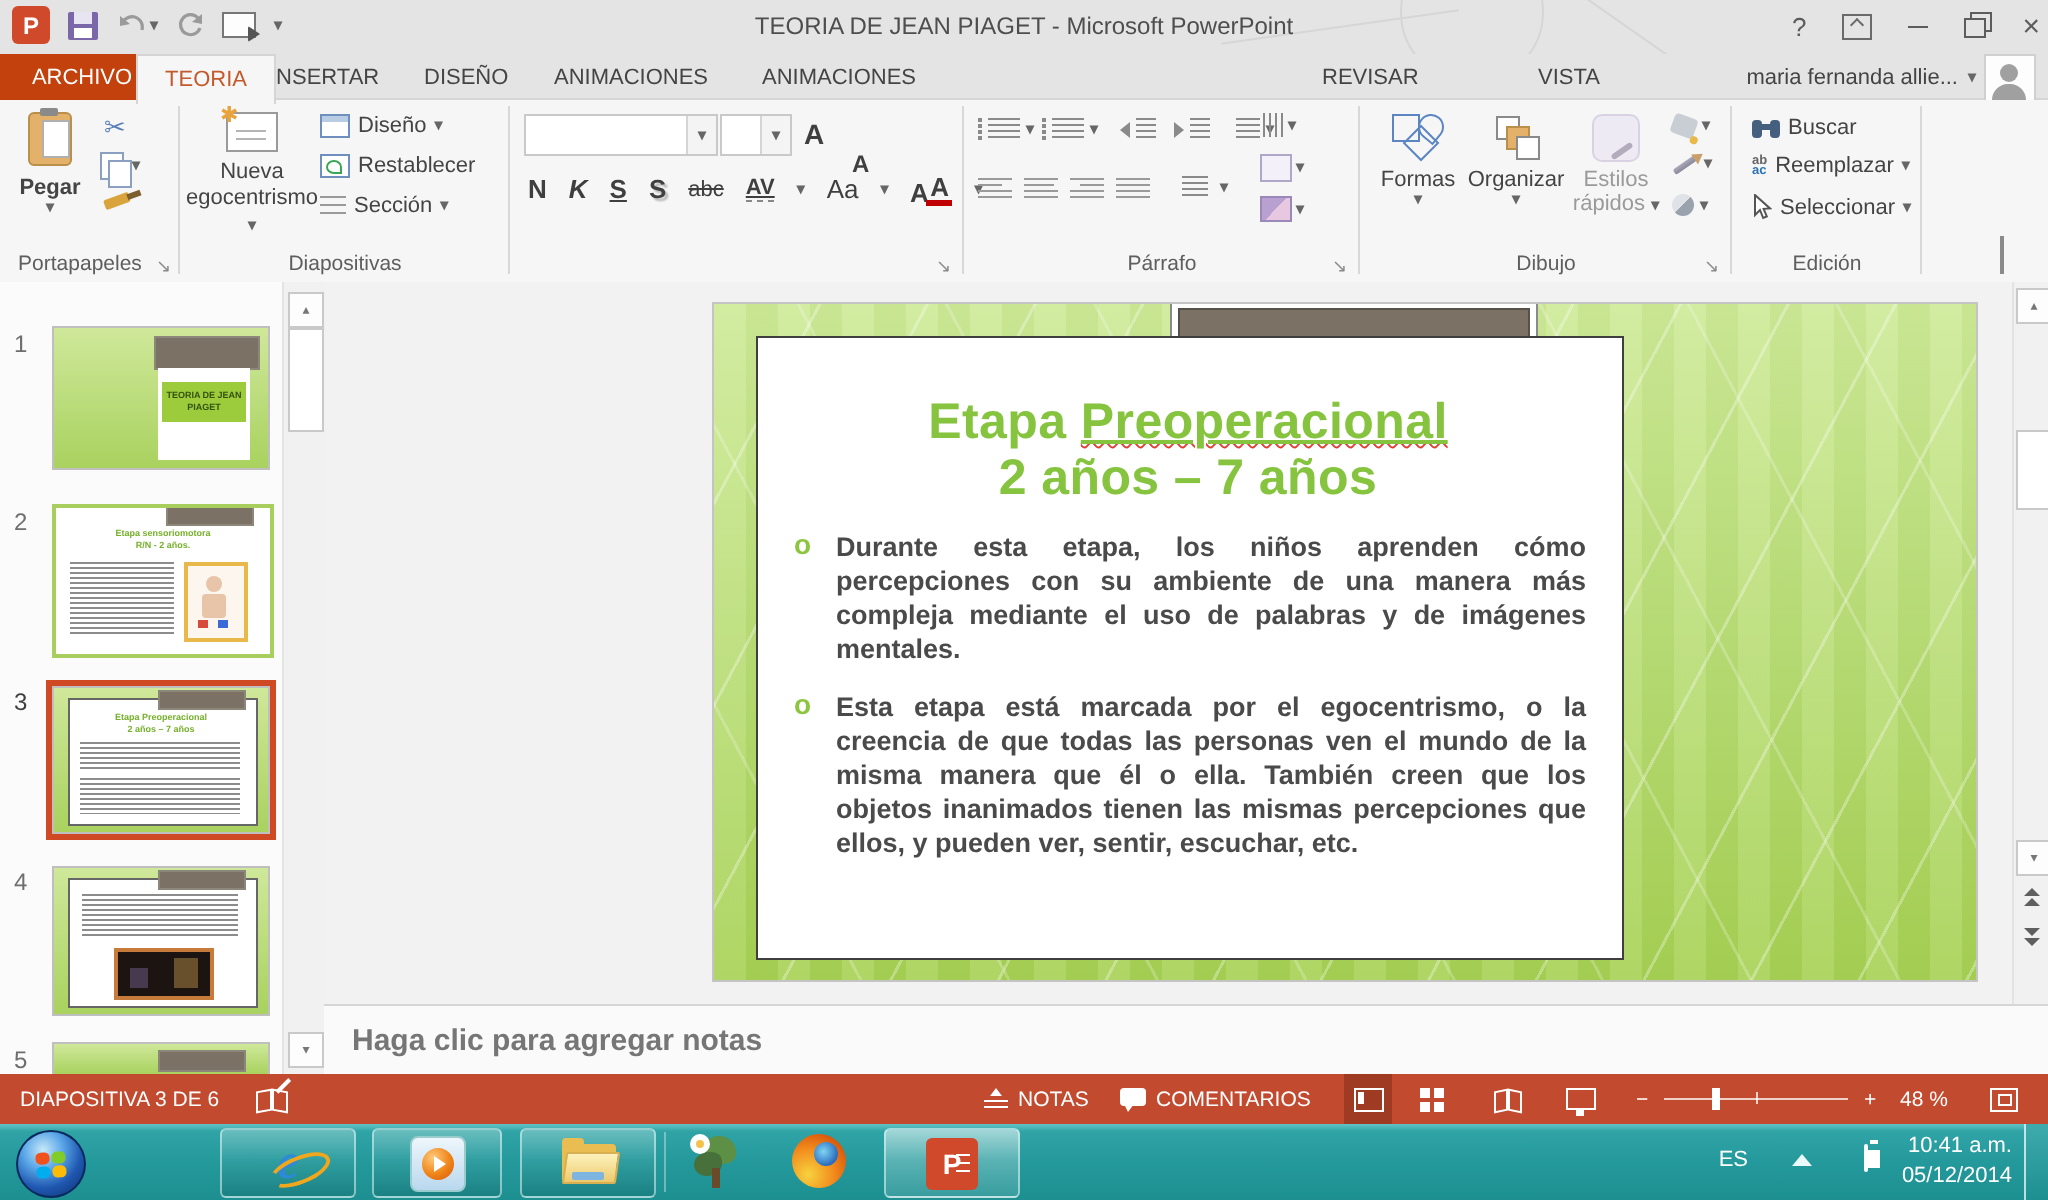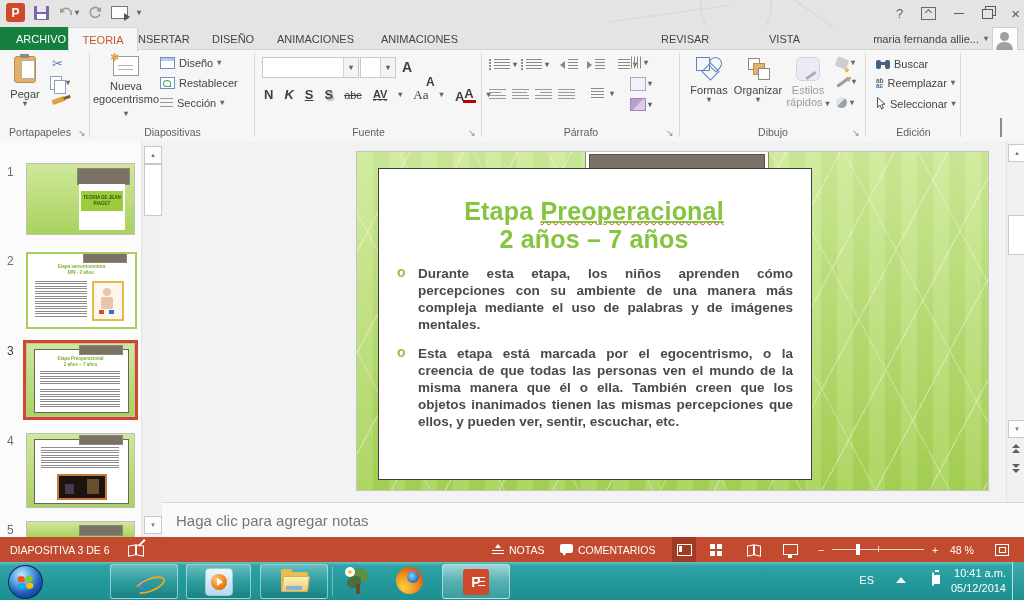--- a/index.html
+++ b/index.html
@@ -29,21 +29,21 @@
               border-left:1px solid #6a6a6a;border-top:1px solid #6a6a6a;transform:rotate(45deg);}
   .minico{width:10px;height:1px;background:#5c5c5c;}
   .resto{width:9px;height:8px;border:1px solid #5c5c5c;position:relative;background:#e4e4e4;}
   .resto:before{content:"";position:absolute;left:2px;top:-4px;width:9px;height:8px;border:1px solid #5c5c5c;}
   .resto:after{content:"";position:absolute;left:-1px;top:-1px;width:9px;height:8px;background:#e4e4e4;border:1px solid #5c5c5c;}
   
   .tabrow{position:absolute;left:0;top:27px;width:1024px;height:23px;background:#e4e4e4;}
   .tabrow .bline{position:absolute;left:0;bottom:0;width:100%;height:1px;background:#d5d5d5;}
   .tab{position:absolute;top:0;height:23px;display:flex;align-items:center;justify-content:center;
        font-size:11px;color:#444;padding:0 9px;white-space:nowrap;}
-  .tab.archivo{background:#15803d;color:#fff;}
+  .tab.archivo{background:#c2410c;color:#fff;}
   .tab.active{background:#f6f6f6;color:#c45a2c;border:1px solid #d5d5d5;border-bottom:none;z-index:3;height:24px;}
   .userarea{position:absolute;right:36px;top:0;height:23px;display:flex;align-items:center;gap:5px;
             font-size:11px;color:#444;}
   .avatar{position:absolute;right:6px;top:0px;width:24px;height:23px;background:#fdfdfd;
           border:1px solid #d0d0d0;overflow:hidden;}
   .avatar .hd{position:absolute;left:7px;top:4px;width:9px;height:9px;border-radius:50%;background:#a0a0a0;}
   .avatar .sh{position:absolute;left:3px;top:14px;width:17px;height:10px;border-radius:8px 8px 0 0;background:#a0a0a0;}
   
   .ribbon{position:absolute;left:0;top:50px;width:1024px;height:91px;background:#f6f6f6;border-bottom:1px solid #cfcfcf;}
   .vsep{position:absolute;top:3px;height:84px;width:1px;background:#d8d8d8;}
@@ -143,21 +143,21 @@
   .bullet{position:absolute;left:16px;width:398px;font-weight:bold;font-size:13.5px;line-height:17px;
           color:#4a4a4a;text-align:justify;padding-left:23px;box-sizing:border-box;}
   .bullet .mark{position:absolute;left:2px;top:-1px;color:#8cc63f;font-size:14px;}
   
   .vscroll{position:absolute;left:1006px;top:141px;width:18px;height:361px;background:#f1f1f1;border-left:1px solid #e3e3e3;}
   .dbltri{display:flex;flex-direction:column;align-items:center;gap:1px;}
   .tri-u{width:0;height:0;border-left:4px solid transparent;border-right:4px solid transparent;border-bottom:4px solid #5f5f5f;}
   .tri-d{width:0;height:0;border-left:4px solid transparent;border-right:4px solid transparent;border-top:4px solid #5f5f5f;}
   
   .notesbar{position:absolute;left:162px;top:502px;width:862px;height:35px;background:#fafafa;border-top:1px solid #d6d6d6;}
-  .notesbar span{position:absolute;left:14px;top:9px;font-size:15px;color:#767676;}
+  .notesbar span{position:absolute;left:14px;top:9px;font-size:15px;color:#767676;font-weight:bold;}
   
   .statusbar{position:absolute;left:0;top:537px;width:1024px;height:25px;background:#c24a2f;color:#fff;font-size:10.5px;}
   .statusbar .itm{position:absolute;top:0;height:25px;display:flex;align-items:center;gap:5px;white-space:nowrap;}
   .bookic{position:relative;width:16px;height:12px;}
   .bookic i{position:absolute;top:1px;width:6px;height:9px;border:1px solid #fff;}
   .bookic i.l{left:0;transform:skewY(-10deg);}
   .bookic i.r{left:8px;transform:skewY(10deg);}
   .bookic:after{content:"";position:absolute;right:-2px;top:-2px;width:9px;height:1.5px;background:#fff;transform:rotate(-45deg);}
   .notic{position:relative;width:12px;height:11px;}
   .notic:before{content:"";position:absolute;left:3px;top:0;width:0;height:0;border-left:3px solid transparent;border-right:3px solid transparent;border-bottom:4px solid #fff;}
@@ -260,20 +260,21 @@
       </span>
       <span class="qbtn">
         <span class="ssicon">
             <span class="ssplay"></span>
           </span>
       </span>
       <span class="qbtn">
         <b class="car">▾</b>
       </span>
     </div>
+    <div class="wintitle">TEORIA DE JEAN PIAGET - Microsoft PowerPoint</div>
     <div class="winctrl">
       <span>?</span>
       <span class="ropt"></span>
       <span class="minico"></span>
       <span class="resto"></span>
       <span style="font-size:15px;">×</span>
     </div>
   </div>
 
   <div class="tabrow">
@@ -315,21 +316,21 @@
   <div class="ribbon">
     <div class="vsep" style="left:89px;"></div>
       <div class="vsep" style="left:254px;"></div>
     <div class="vsep" style="left:481px;"></div>
       <div class="vsep" style="left:679px;"></div>
     <div class="vsep" style="left:865px;"></div>
       <div class="vsep" style="left:960px;"></div>
 
     <div class="bigbtn" style="left:6px;top:6px;width:38px;">
       <span class="clip"></span>
-      <span class="rlbl" style="margin-top:5px;">Pegar</span>
+      <span class="rlbl" style="margin-top:5px;font-weight:bold;">Pegar</span>
       <b class="car">▾</b>
     </div>
     <div class="smallrow" style="left:52px;top:6px;">
       <span style="color:#5a7fb5;font-size:13px;">✂</span>
     </div>
     <div class="smallrow" style="left:50px;top:26px;">
       <span class="copyic"></span>
       <b class="car">▾</b>
     </div>
     <div class="smallrow" style="left:52px;top:48px;">
@@ -380,29 +381,28 @@
       <span>A</span>
     </div>
     <div class="smallrow" style="left:264px;top:36px;gap:11px;">
       <span class="fbtn">N</span>
       <span class="fbtn" style="font-style:italic;">K</span>
       <span class="fbtn" style="text-decoration:underline;">S</span>
       <span class="fbtn" style="text-shadow:1.5px 1.5px 1px #bbb;">S</span>
       <span class="fbtn" style="font-size:11px;text-decoration:line-through;font-weight:normal;">abc</span>
       <span class="fbtn" style="font-size:11px;border-bottom:1px dashed #888;text-decoration:underline;">AV</span>
       <b class="car">▾</b>
-      <span class="fbtn" style="font-weight:normal;font-family:Liberation Serif, serif;">Aa</span>
+      <span class="fbtn" style="font-weight:normal;">Aa</span>
       <b class="car">▾</b>
       <span style="display:inline-flex;flex-direction:column;align-items:center;margin-left:8px;">
         <span class="fbtn">A</span>
           <span class="redbar"></span>
       </span>
       <b class="car">▾</b>
     </div>
-    <div class="glabel" style="left:256px;width:225px;">Fuente</div>
     <div class="launch" style="left:468px;">↘</div>
 
     <div class="smallrow" style="left:489px;top:9px;gap:3px;">
       <span class="bars dots" style="margin-left:5px;"></span>
       <b class="car">▾</b>
       <span class="bars dots" style="margin-left:6px;"></span>
       <b class="car">▾</b>
       <span class="indar" style="border-right:5px solid #8a8a8a;margin-left:8px;"></span>
       <span class="bars" style="width:10px;"></span>
       <span class="indar" style="border-left:5px solid #8a8a8a;margin-left:6px;"></span>

